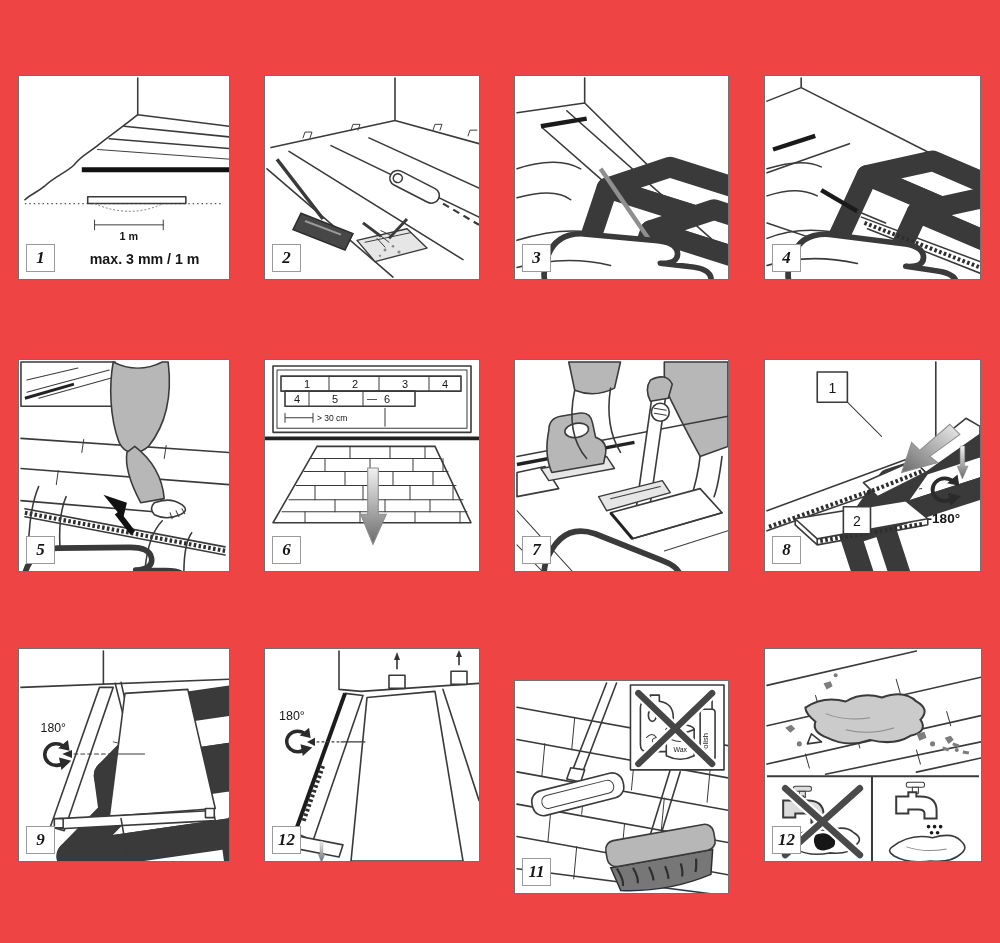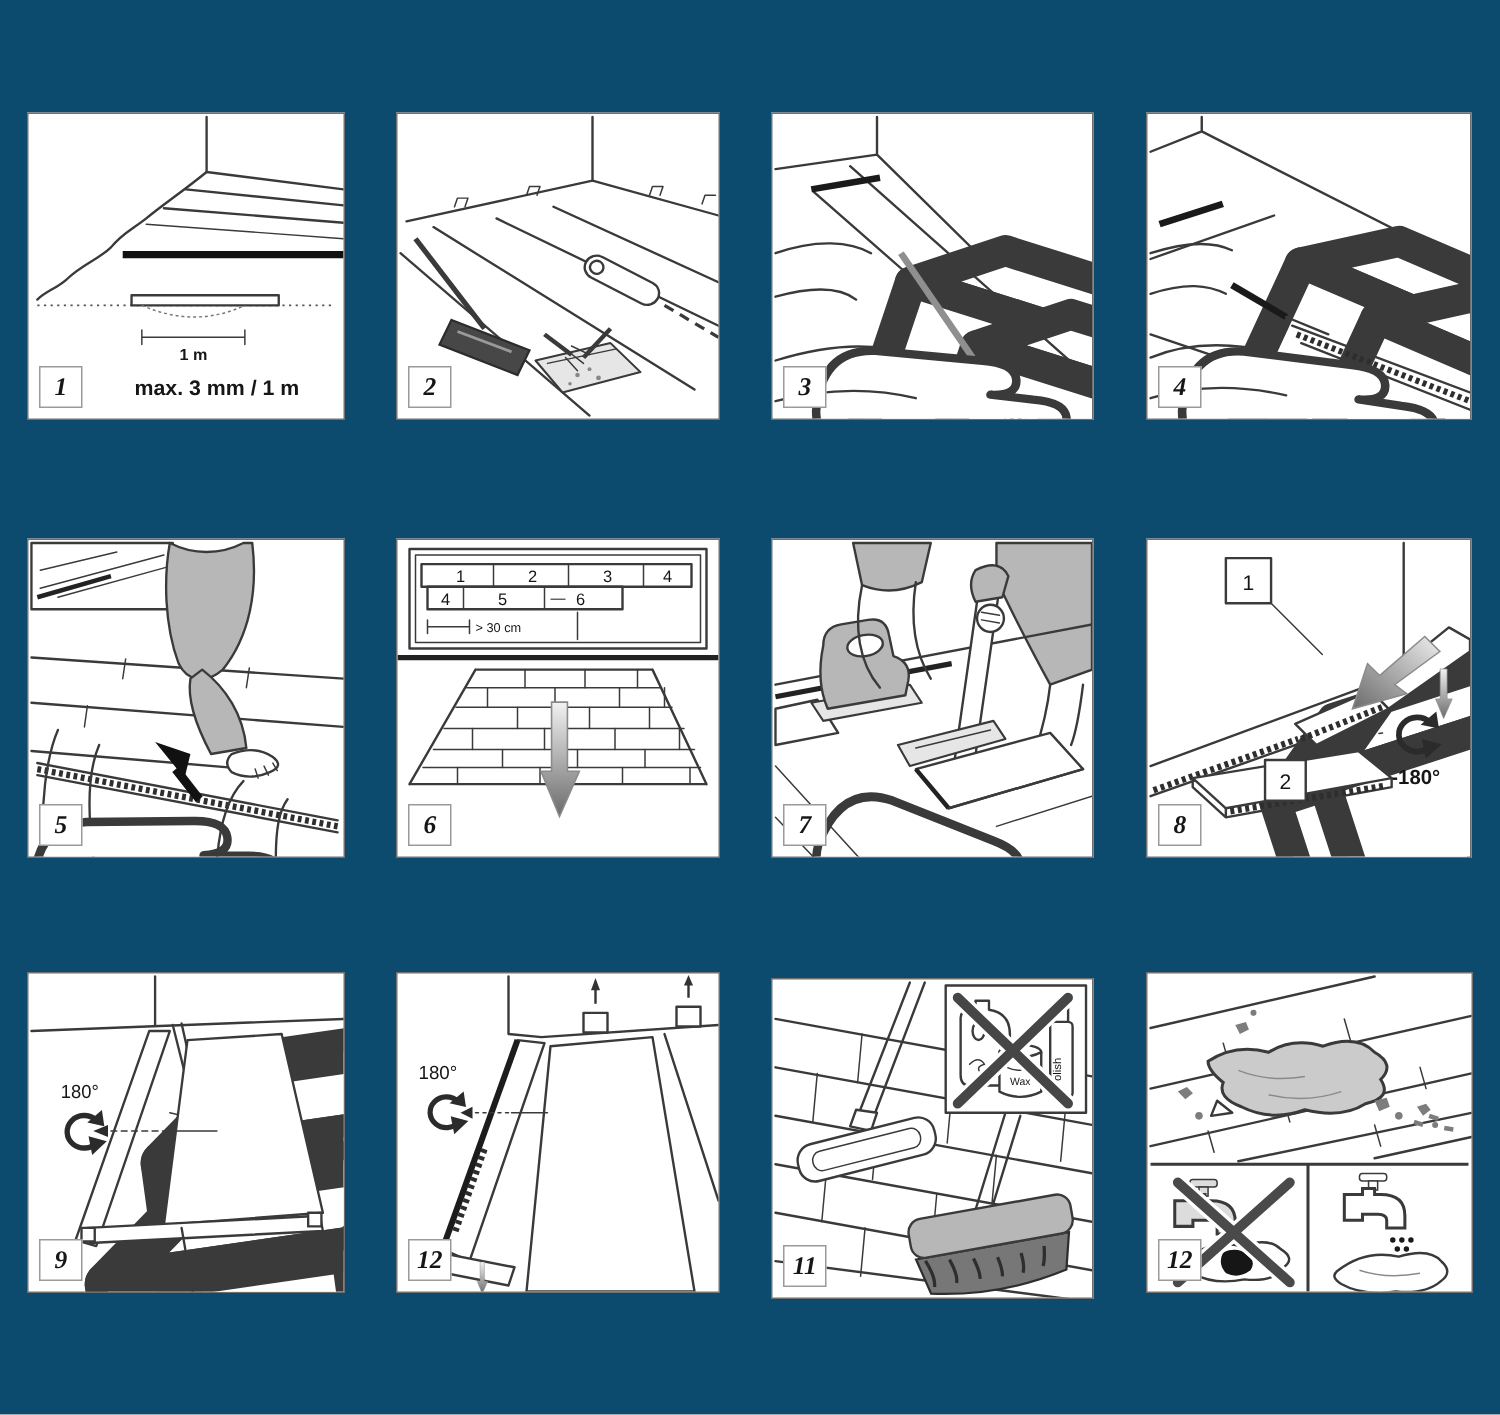--- a/index.html
+++ b/index.html
@@ -1,30 +1,30 @@
 <!DOCTYPE html>
 <html><head>
 <meta charset="utf-8">
 <style>
   html,body{margin:0;padding:0;background:#fff;}
-  .sheet{position:relative;width:1000px;height:943px;background:#0c4a6e;overflow:hidden;
+  .sheet{position:relative;width:1000px;height:943px;background:#ef4444;overflow:hidden;
          font-family:"Liberation Sans",sans-serif;}
   .panel{position:absolute;border:1.6px solid #707070;background:#fff;box-sizing:border-box;margin:0;}
   .panel svg{display:block;width:100%;height:100%;}
   .p1 {left:18px; top:75px; width:212px;height:205px;}
   .p2 {left:264px;top:75px; width:216px;height:205px;}
   .p3 {left:514px;top:75px; width:215px;height:205px;}
   .p4 {left:764px;top:75px; width:217px;height:205px;}
   .p5 {left:18px; top:359px;width:212px;height:213px;}
   .p6 {left:264px;top:359px;width:216px;height:213px;}
   .p7 {left:514px;top:359px;width:215px;height:213px;}
   .p8 {left:764px;top:359px;width:217px;height:213px;}
   .p9 {left:18px; top:648px;width:212px;height:214px;}
   .p10{left:264px;top:648px;width:216px;height:214px;}
-  .p11{left:514px;top:652px;width:215px;height:214px;}
+  .p11{left:514px;top:680px;width:215px;height:214px;}
   .p12{left:764px;top:648px;width:218px;height:214px;}
   .badge{position:absolute;left:7px;bottom:7px;width:27px;height:26px;border:1.4px solid #9a9a9a;
          background:#fff;display:flex;align-items:center;justify-content:center;
          font:italic 700 17px "Liberation Serif",serif;color:#161616;}
   
   .ln  {fill:none;stroke:#3a3a3a;stroke-width:1.6;stroke-linecap:round;stroke-linejoin:round}
   .ln2 {fill:none;stroke:#3a3a3a;stroke-width:1;stroke-linecap:round;stroke-linejoin:round}
   .fw  {fill:#fff;stroke:#3a3a3a;stroke-width:1.6;stroke-linejoin:round}
   .gry {fill:#b7b7b7;stroke:#3a3a3a;stroke-width:1.6;stroke-linejoin:round}
   .lgry{fill:#e6e6e6;stroke:#3a3a3a;stroke-width:1.4;stroke-linejoin:round}

